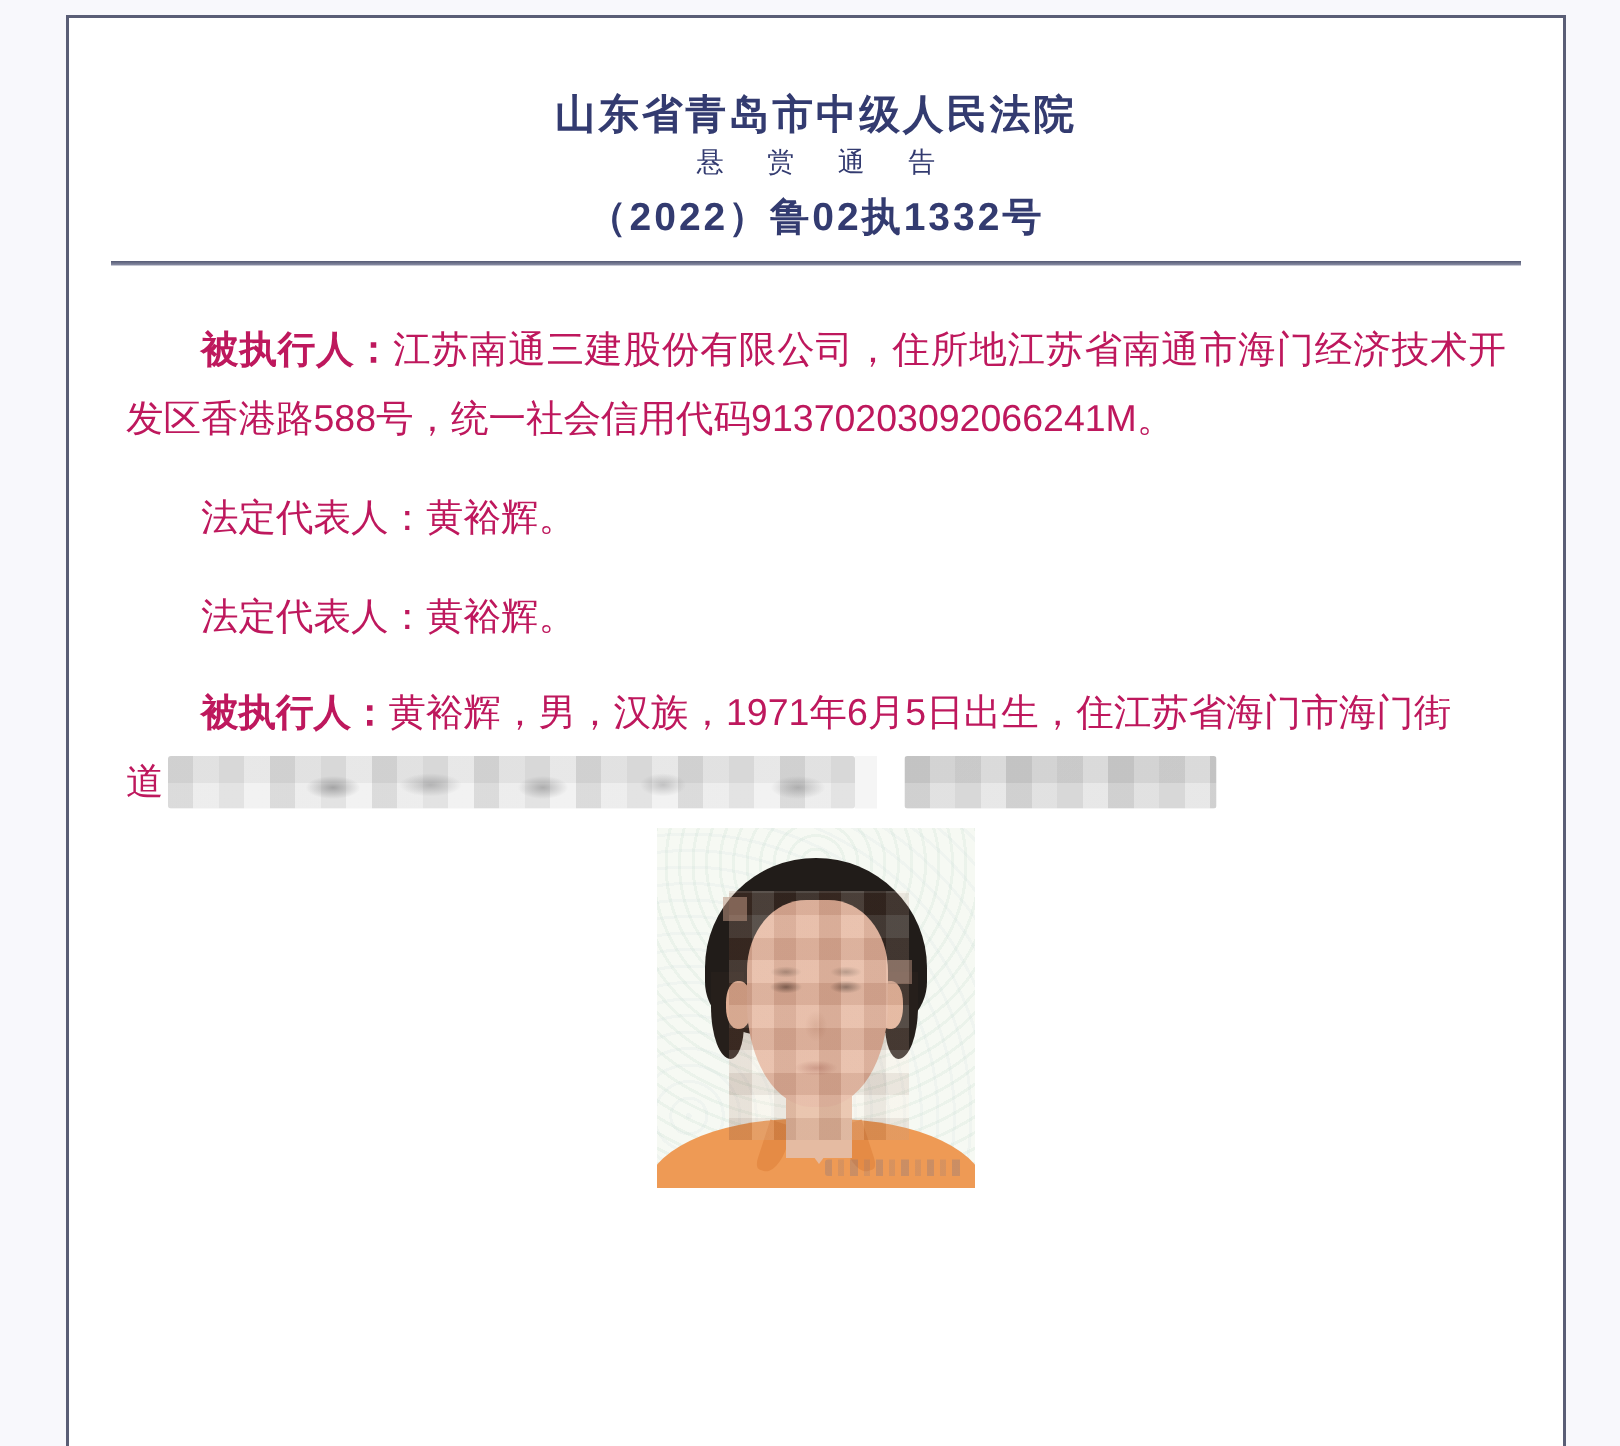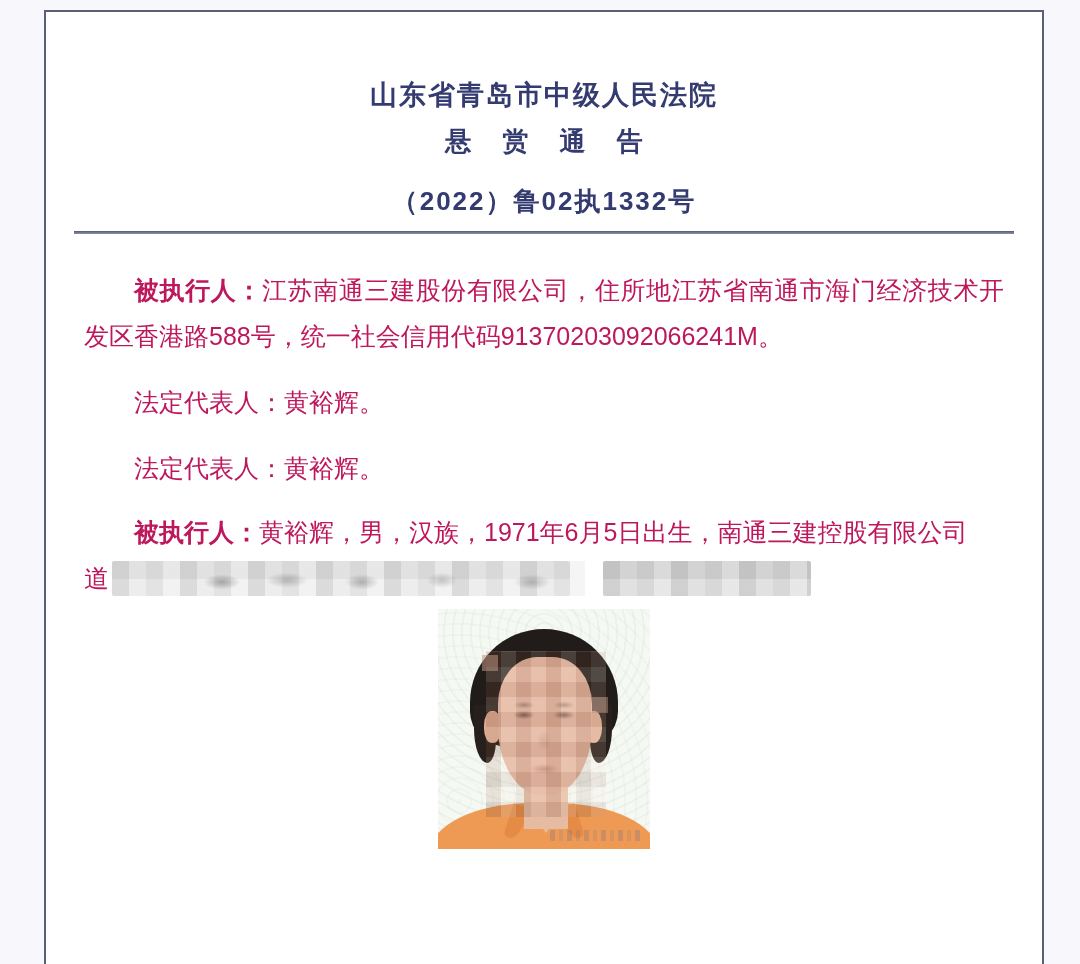--- a/index.html
+++ b/index.html
@@ -9,30 +9,30 @@
     font-family:"Liberation Sans","DejaVu Sans",sans-serif;
     position:relative;
   }
   .doc-frame {
     position:absolute; left:44px; top:10px;
     width:1000px; height:980px;
     background:#ffffff;
     border:2px solid #5a5e76;
   }
   
-  .title-block { text-align:center; padding-top:67px; color:#333b70; }
+  .title-block { text-align:center; padding-top:48px; color:#333b70; }
   .court-name {
     font-size:27px; font-weight:bold; letter-spacing:2px; line-height:32px;
   }
   .notice-title {
-    margin-top:14px; font-size:26px; font-weight:bold;
+    margin-top:0; font-size:18px; font-weight:normal;
     letter-spacing:12px; line-height:32px; text-indent:12px;
   }
   .case-number {
-    margin-top:28px; font-size:26px; font-weight:bold;
+    margin-top:4px; font-size:26px; font-weight:bold;
     letter-spacing:2px; line-height:32px;
   }
   .divider {
     margin:14px 28px 0 28px; height:3px;
     background:linear-gradient(#555a74,#8d91a8);
     border:none;
   }
   
   .body-text {
     padding:0 38px; color:#be185d;
@@ -183,21 +183,21 @@
   <div class="body-text">
 
     <p class="p1"><span class="bold">被执行人：</span><span>江苏南通三建股份有限公司，住所地江苏省南通市海门经济技术开发区香港路588号，统一社会信用代码91370203092066241M。</span></p>
 
     <p class="p2">法定代表人：黄裕辉。</p>
 
 
     <p class="p4">法定代表人：黄裕辉。</p>
 
     <div class="p5">
-      <p class="p5-line1"><span class="bold">被执行人：</span><span>黄裕辉，男，汉族，1971年6月5日出生，南通三建控股有限公司</span></p>
+      <p class="p5-line1"><span class="bold">被执行人：</span><span>黄裕辉，男，汉族，1971年6月5日出生，住江苏省海门市海门街</span></p>
       <div class="p5-line2">
         <span>道</span>
         <span class="mosaic mosaic-1"></span>
         <span class="mosaic-gap"></span>
         <span class="mosaic mosaic-2"></span>
       </div>
     </div>
 
     <div class="photo">
       <div class="shirt"></div>

